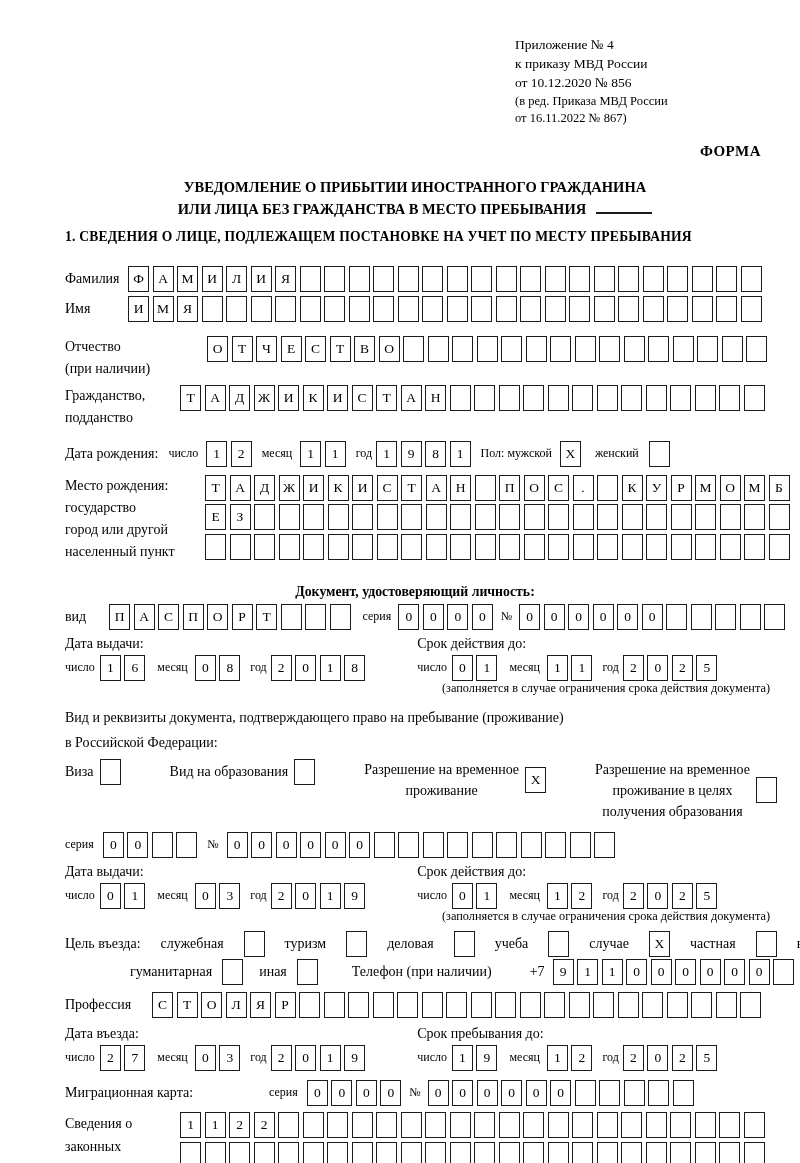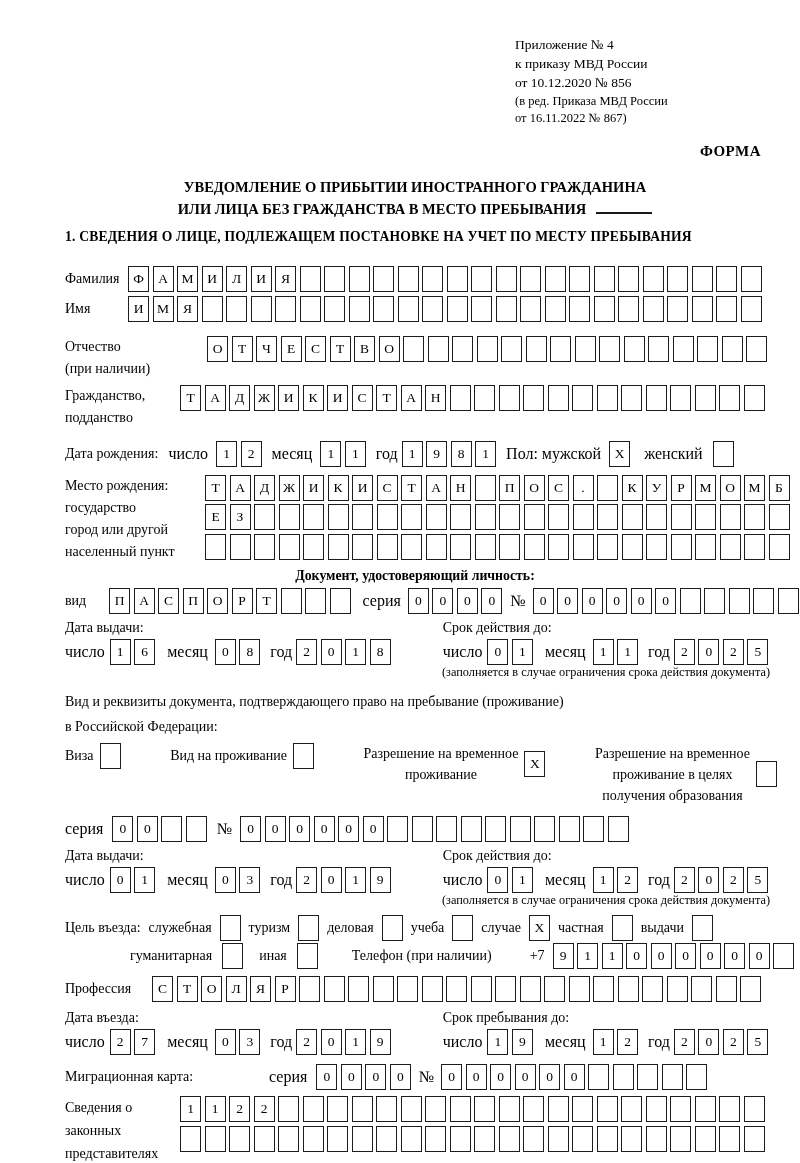--- a/index.html
+++ b/index.html
@@ -23,25 +23,25 @@
         font-size:13.5px;line-height:1;background:#fff}
   .cellcol{display:flex;flex-direction:column;gap:3.5px}
 
   .center-b{font-weight:bold;font-size:13.8px;text-align:center;margin-right:30px}
   .note{font-size:12.3px;text-align:right;margin-right:25px}
 
   .ddwrap{display:flex;align-items:flex-start}
   .dcol{flex:none}
   .dcap{font-size:14px;text-align:left;margin-bottom:3px}
   .drow{display:flex;align-items:center}
-  .slbl{font-size:16px;flex:none}
+  .slbl{font-size:12px;flex:none}
 
   .opt{display:flex;align-items:center;gap:6px;flex:none}
   .optlines{font-size:14px;line-height:1.5;text-align:center}
-  .gap6{gap:8px}
+  .gap6{gap:20px}
 </style>
 </head>
 <body>
 
 <div class="page">
 
   <div class="hdr-right">
     <div>Приложение № 4</div>
     <div>к приказу МВД России</div>
     <div>от 10.12.2020 № 856</div>
@@ -294,21 +294,21 @@
           <span class="cell"></span>
           <span class="cell"></span>
           <span class="cell"></span>
           <span class="cell"></span>
           <span class="cell"></span>
           <span class="cell"></span>
         </div>
     </div>
   </div>
 
-  <div class="center-b" style="margin-top:5px">Документ, удостоверяющий личность:</div>
+  <div class="center-b" style="margin-top:21px">Документ, удостоверяющий личность:</div>
 
   <div class="row" style="margin-top:4px">
     <span class="lbl" style="width:44px">вид</span>
     <span class="cells">
         <span class="cell">П</span>
         <span class="cell">А</span>
         <span class="cell">С</span>
         <span class="cell">П</span>
         <span class="cell">О</span>
         <span class="cell">Р</span>
@@ -392,21 +392,21 @@
     <div>Вид и реквизиты документа, подтверждающего право на пребывание (проживание)</div>
     <div>в Российской Федерации:</div>
   </div>
 
   <div class="rowtop" style="margin-top:4px;margin-right:18px;justify-content:space-between">
     <div class="opt">
       <span class="optlines">Виза</span>
       <span class="cell"></span>
     </div>
     <div class="opt">
-      <span class="optlines">Вид на проживание</span>
+      <span class="optlines">Вид на образования</span>
       <span class="cell"></span>
     </div>
     <div class="opt">
       <span class="optlines">
         <div>Разрешение на временное</div>
         <div>проживание</div>
       </span>
       <span class="cell">X</span>
     </div>
     <div class="opt">

